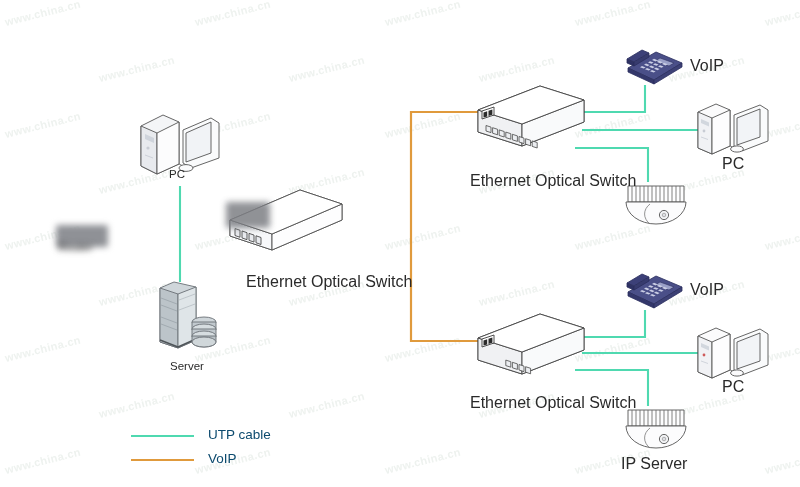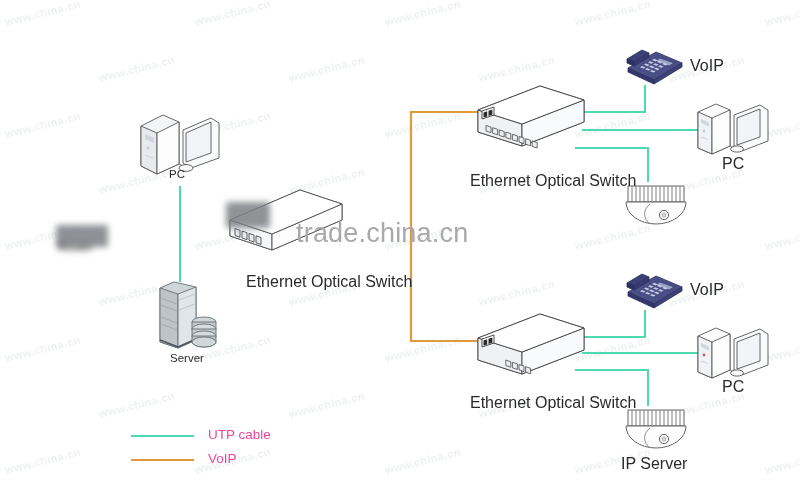--- a/index.html
+++ b/index.html
@@ -71,21 +71,21 @@
   }
   .leg-line {
     position: absolute;
     left: 0; top: 11px;
     width: 63px; height: 2px;
   }
   .leg-text {
     position: absolute;
     left: 77px; top: 3px;
     font-size: 13.5px;
-    color: #ec4899;
+    color: #0c4a6e;
     white-space: nowrap;
   }
 </style>
 </head>
 <body>
 
 <div id="stage">
 
   <svg id="wm-tile" width="800" height="487" aria-hidden="true">
     <defs>
@@ -107,21 +107,20 @@
       <path d="M578 112 L645 112 L645 85" stroke="#4fd9b0"></path>
       <path d="M582 130 L700 130" stroke="#4fd9b0"></path>
       <path d="M575 148 L648 148 L648 182" stroke="#4fd9b0"></path>
 
       <path d="M578 337 L645 337 L645 310" stroke="#4fd9b0"></path>
       <path d="M582 353 L700 353" stroke="#4fd9b0"></path>
       <path d="M575 370 L648 370 L648 406" stroke="#4fd9b0"></path>
     </g>
   </svg>
 
-  <div id="center-wm">trade.china.cn</div>
 
   <svg class="node" style="left:133px; top:108px;" width="95" height="72" viewBox="0 0 95 72">
     <g fill="#fbfbfc" stroke="#555" stroke-width="0.9" stroke-linejoin="round">
       <path d="M8 18 L30 7 L46 14 L46 56 L24 66 L8 58 Z" fill="#f4f5f7"></path>
       <path d="M8 18 L24 25 L24 66 L8 58 Z" fill="#e8eaee"></path>
       <path d="M24 25 L46 14 L46 56 L24 66 Z" fill="#fcfcfd"></path>
       <path d="M12 26 L21 30 L21 35 L12 31 Z" fill="#cfd4dc" stroke="none"></path>
       <circle cx="15" cy="40" r="1.6" fill="#c8ccd4" stroke="none"></circle>
       <path d="M12 47 L20 50" stroke="#ccd0d8" stroke-width="1"></path>
       <path d="M50 22 L78 10 L86 15 L86 50 L58 60 L50 55 Z" fill="#fafbfc"></path>
@@ -148,21 +147,21 @@
         <ellipse cx="52" cy="44" rx="12" ry="5" fill="#cfd6da"></ellipse>
         <path d="M40 44 L40 51 A12 5 0 0 0 64 51 L64 44 Z" fill="#c1c9ce"></path>
         <ellipse cx="52" cy="51" rx="12" ry="5" fill="#d6dde0"></ellipse>
         <path d="M40 51 L40 58 A12 5 0 0 0 64 58 L64 51 Z" fill="#c1c9ce"></path>
         <ellipse cx="52" cy="58" rx="12" ry="5" fill="#d6dde0"></ellipse>
         <path d="M40 58 L40 64 A12 5 0 0 0 64 64 L64 58 Z" fill="#b9c1c6"></path>
         <ellipse cx="52" cy="64" rx="12" ry="5" fill="#d0d7da"></ellipse>
       </g>
     </g>
   </svg>
-  <div class="label" style="left:170px; top:352px;">Server</div>
+  <div class="label" style="left:170px; top:360px;">Server</div>
 
   <div class="blurbox" style="left:56px; top:225px; width:52px; height:22px; background:#8f9196; border-radius:2px;"></div>
   <div class="blurbox" style="left:58px; top:237px; width:58px; height:14px;">
     <span class="label" style="left:0; top:0; position:static;">Router</span>
   </div>
 
   <svg class="node" style="left:216px; top:186px;" width="130" height="86" viewBox="0 0 130 86">
     <g fill="#ffffff" stroke="#555" stroke-width="0.95" stroke-linejoin="round">
       <path d="M14 34 L84 4 L126 18 L126 34 L56 64 L14 50 Z" fill="#fefeff"></path>
       <path d="M14 34 L56 48 L56 64 L14 50 Z" fill="#f7f8fa"></path>

